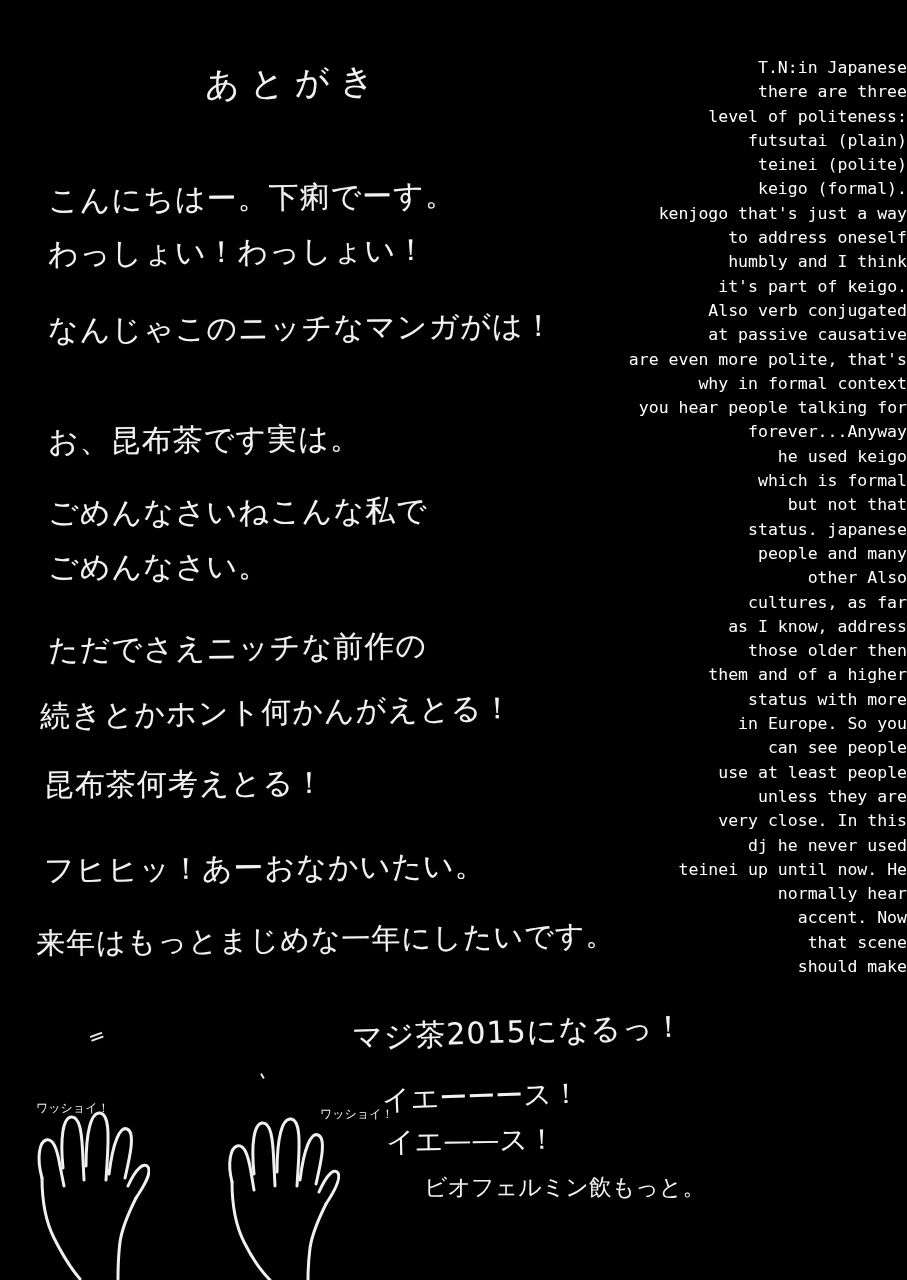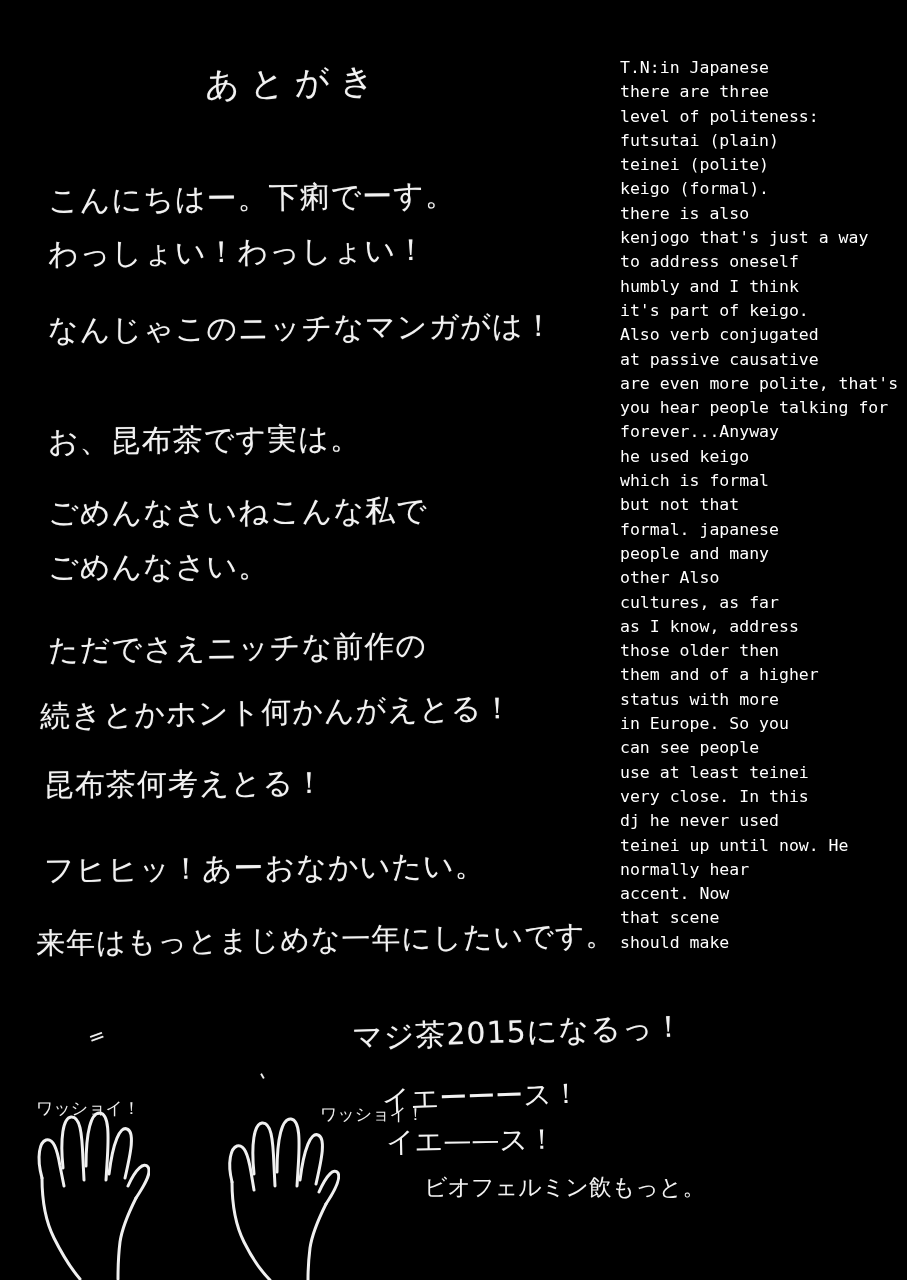--- a/index.html
+++ b/index.html
@@ -46,38 +46,38 @@
   }
 
   .l2 { font-size: 29px; }
 
   
   #tn {
     position: absolute;
     left: 620px;
     top: 56px;
     width: 287px;
-    text-align: left;
+    text-align: right;
     font-family: "DejaVu Sans Mono", monospace;
     font-size: 16.5px;
     line-height: 24.3px;
     color: #ffffff;
     letter-spacing: 0px;
   }
   #tn div { white-space: nowrap; }
 
   
   .hand {
     position: absolute;
   }
   .hand svg { display: block; }
 
   .wash {
     position: absolute;
-    font-size: 17px;
+    font-size: 12px;
     line-height: 20px;
     color: #efefef;
     font-family: "DejaVu Sans", sans-serif;
     white-space: pre;
     text-align: center;
     width: 22px;
   }
 
   .yell {
     position: absolute;
@@ -160,44 +160,45 @@
 
 </div>
 
 <div id="tn">
   <div>T.N:in Japanese</div>
   <div>there are three</div>
   <div>level of politeness:</div>
   <div>futsutai (plain)</div>
   <div>teinei (polite)</div>
   <div>keigo (formal).</div>
-  <div>there is also</div>
   <div>kenjogo that's just a way</div>
   <div>to address oneself</div>
   <div>humbly and I think</div>
   <div>it's part of keigo.</div>
   <div>Also verb conjugated</div>
   <div>at passive causative</div>
   <div>are even more polite, that's</div>
+  <div>why in formal context</div>
   <div>you hear people talking for</div>
   <div>forever...Anyway</div>
   <div>he used keigo</div>
   <div>which is formal</div>
   <div>but not that</div>
-  <div>formal. japanese</div>
+  <div>status. japanese</div>
   <div>people and many</div>
   <div>other Also</div>
   <div>cultures, as far</div>
   <div>as I know, address</div>
   <div>those older then</div>
   <div>them and of a higher</div>
   <div>status with more</div>
   <div>in Europe. So you</div>
   <div>can see people</div>
-  <div>use at least teinei</div>
+  <div>use at least people</div>
+  <div>unless they are</div>
   <div>very close. In this</div>
   <div>dj he never used</div>
   <div>teinei up until now. He</div>
   <div>normally hear</div>
   <div>accent. Now</div>
   <div>that scene</div>
   <div>should make</div>
 </div>
 
 </body></html>

